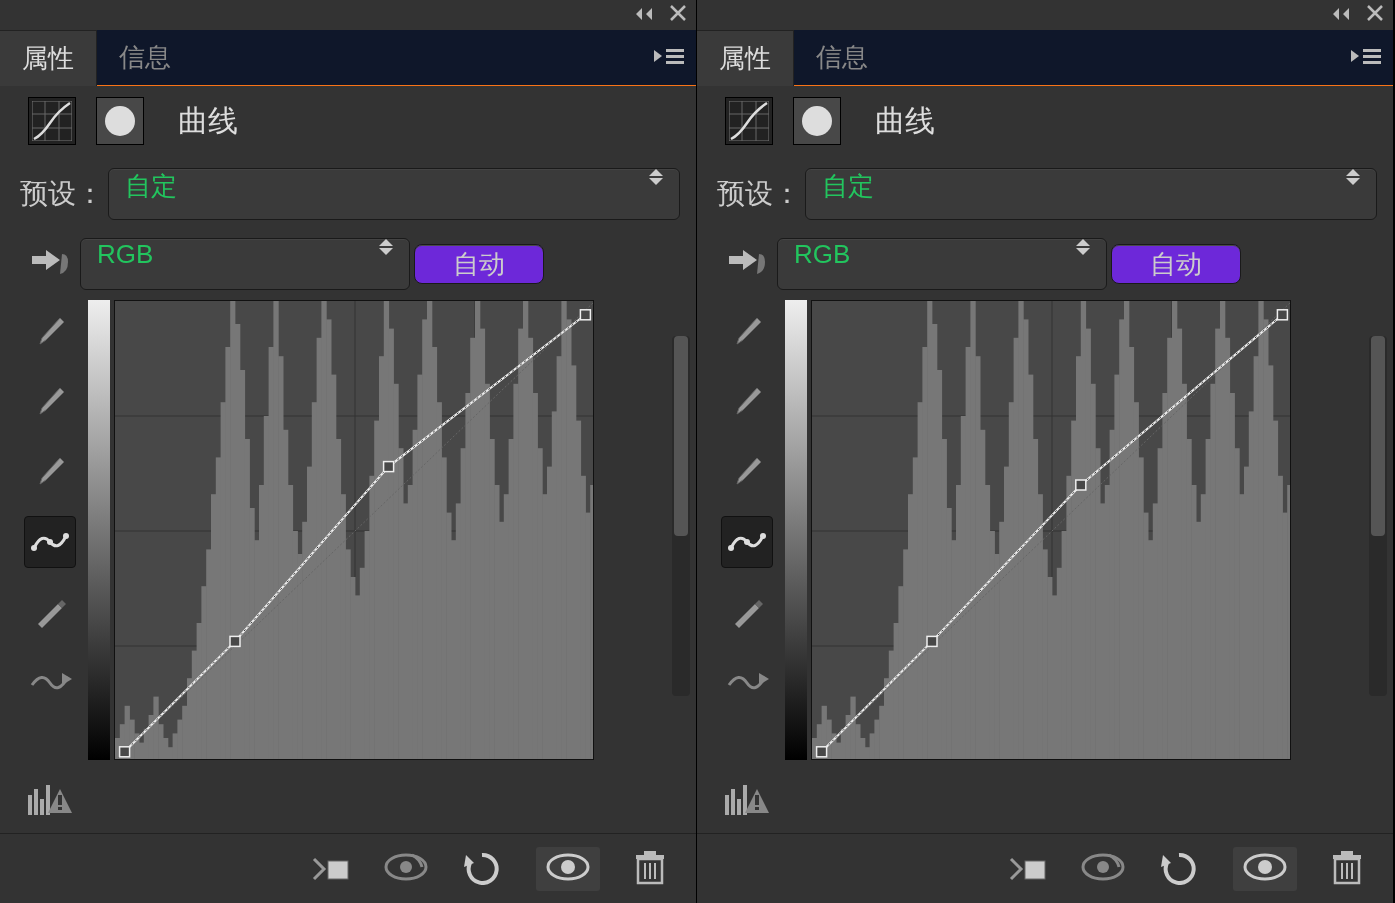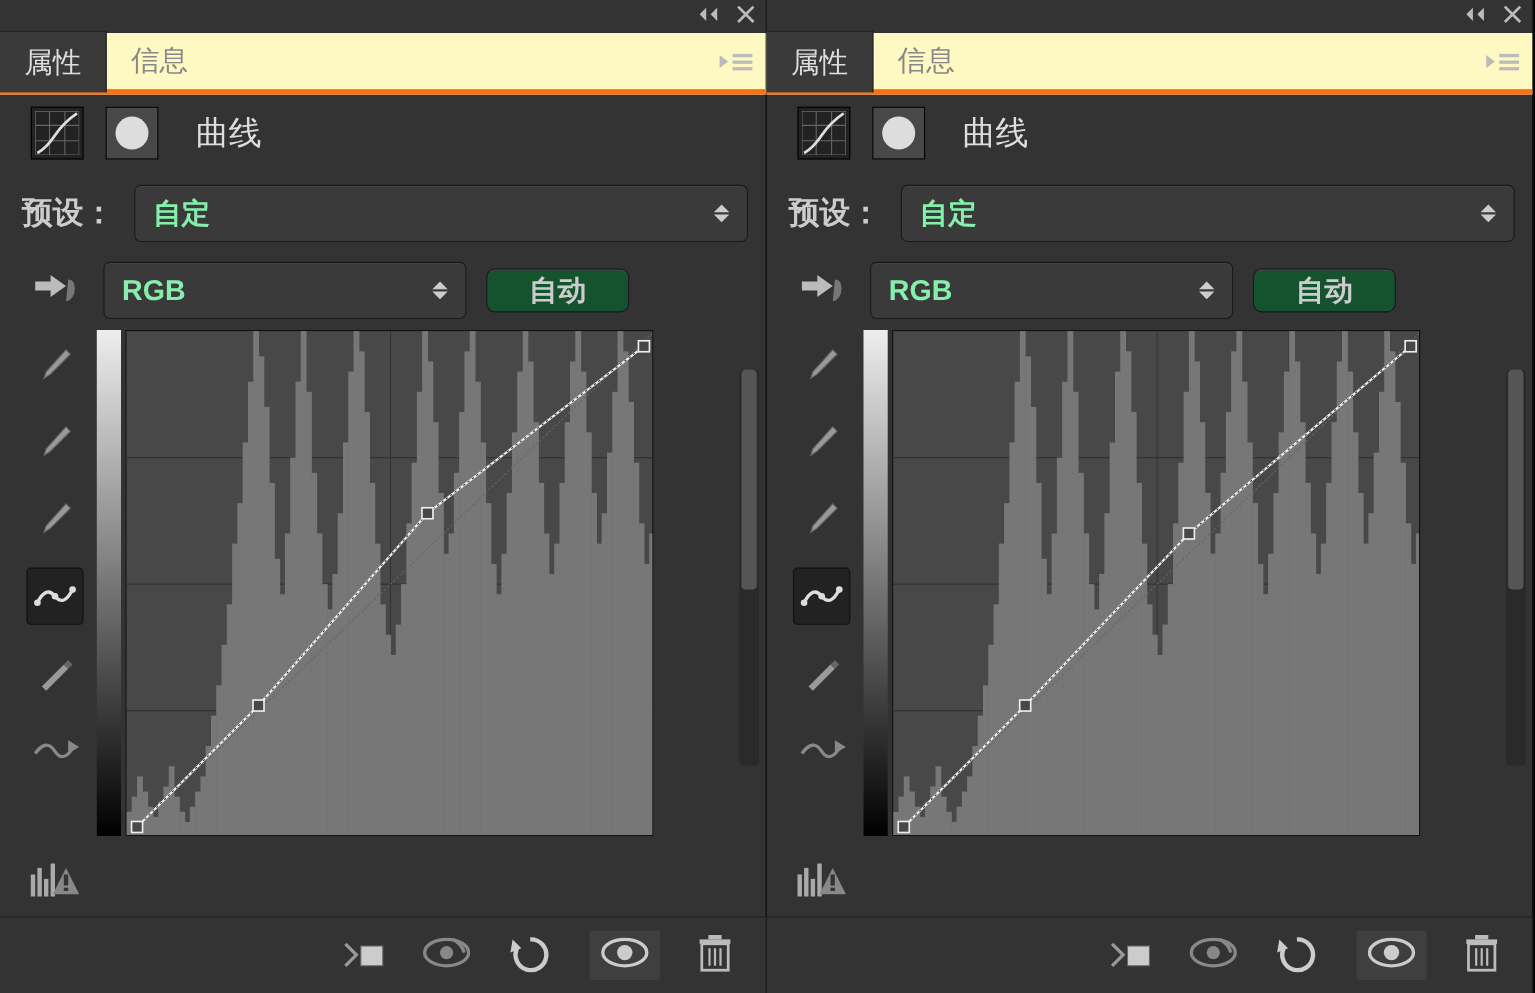--- a/index.html
+++ b/index.html
@@ -25,22 +25,22 @@
     display: flex;
     justify-content: flex-end;
     align-items: center;
     padding-right: 10px;
     gap: 12px;
   }
   .tab-bar {
     height: 56px;
     display: flex;
     align-items: center;
-    background: #fef9c3;
-    border-bottom: 5px solid #f97316;
+    background: #0f172a;
+    border-bottom: 1px solid #f97316;
     position: relative;
   }
   .tab {
     padding: 0 22px;
     height: 56px;
     display: flex;
     align-items: center;
     font-size: 26px;
     color: #888;
     cursor: pointer;
@@ -81,41 +81,41 @@
   .adj-title {
     font-size: 30px;
     color: #ddd;
     margin-left: 14px;
   }
   .controls {
     padding: 12px 16px 0 20px;
     display:flex; flex-direction:column; gap:18px;
     position:relative;
   }
-  .row { display:flex; align-items:center; gap:18px;font-weight:bold; }
+  .row { display:flex; align-items:center; gap:4px; }
   .label { font-size:28px; color:#ccc; width:84px; }
   .dropdown {
     flex:1;
     height:52px;
     background:#3a3a3a;
     border:1px solid #1a1a1a;
     border-radius:6px;
-    display:flex; align-items:center; justify-content:space-between;
+    display:flex; justify-content:space-between;
     padding:0 16px;
-    font-size:26px; color:#86efac;
+    font-size:26px; color:#22c55e;
     box-shadow: inset 0 1px 0 #444;
   }
   .dropdown-narrow { flex:0 0 330px; }
   .finger-icon {
     width:56px; height:48px;
     display:flex; align-items:center; justify-content:center;
   }
   .auto-btn {
     width:130px; height:40px;
-    background:#14532d;
+    background:#6d28d9;
     border:1px solid #1a1a1a;
     border-radius:8px;
     display:flex; align-items:center; justify-content:center;
     font-size:26px; color:#ccc;
     box-shadow: inset 0 1px 0 #4a4a4a;
   }
   .graph-area {
     display:flex;
     padding: 10px 20px 0 20px;
     gap:8px;

